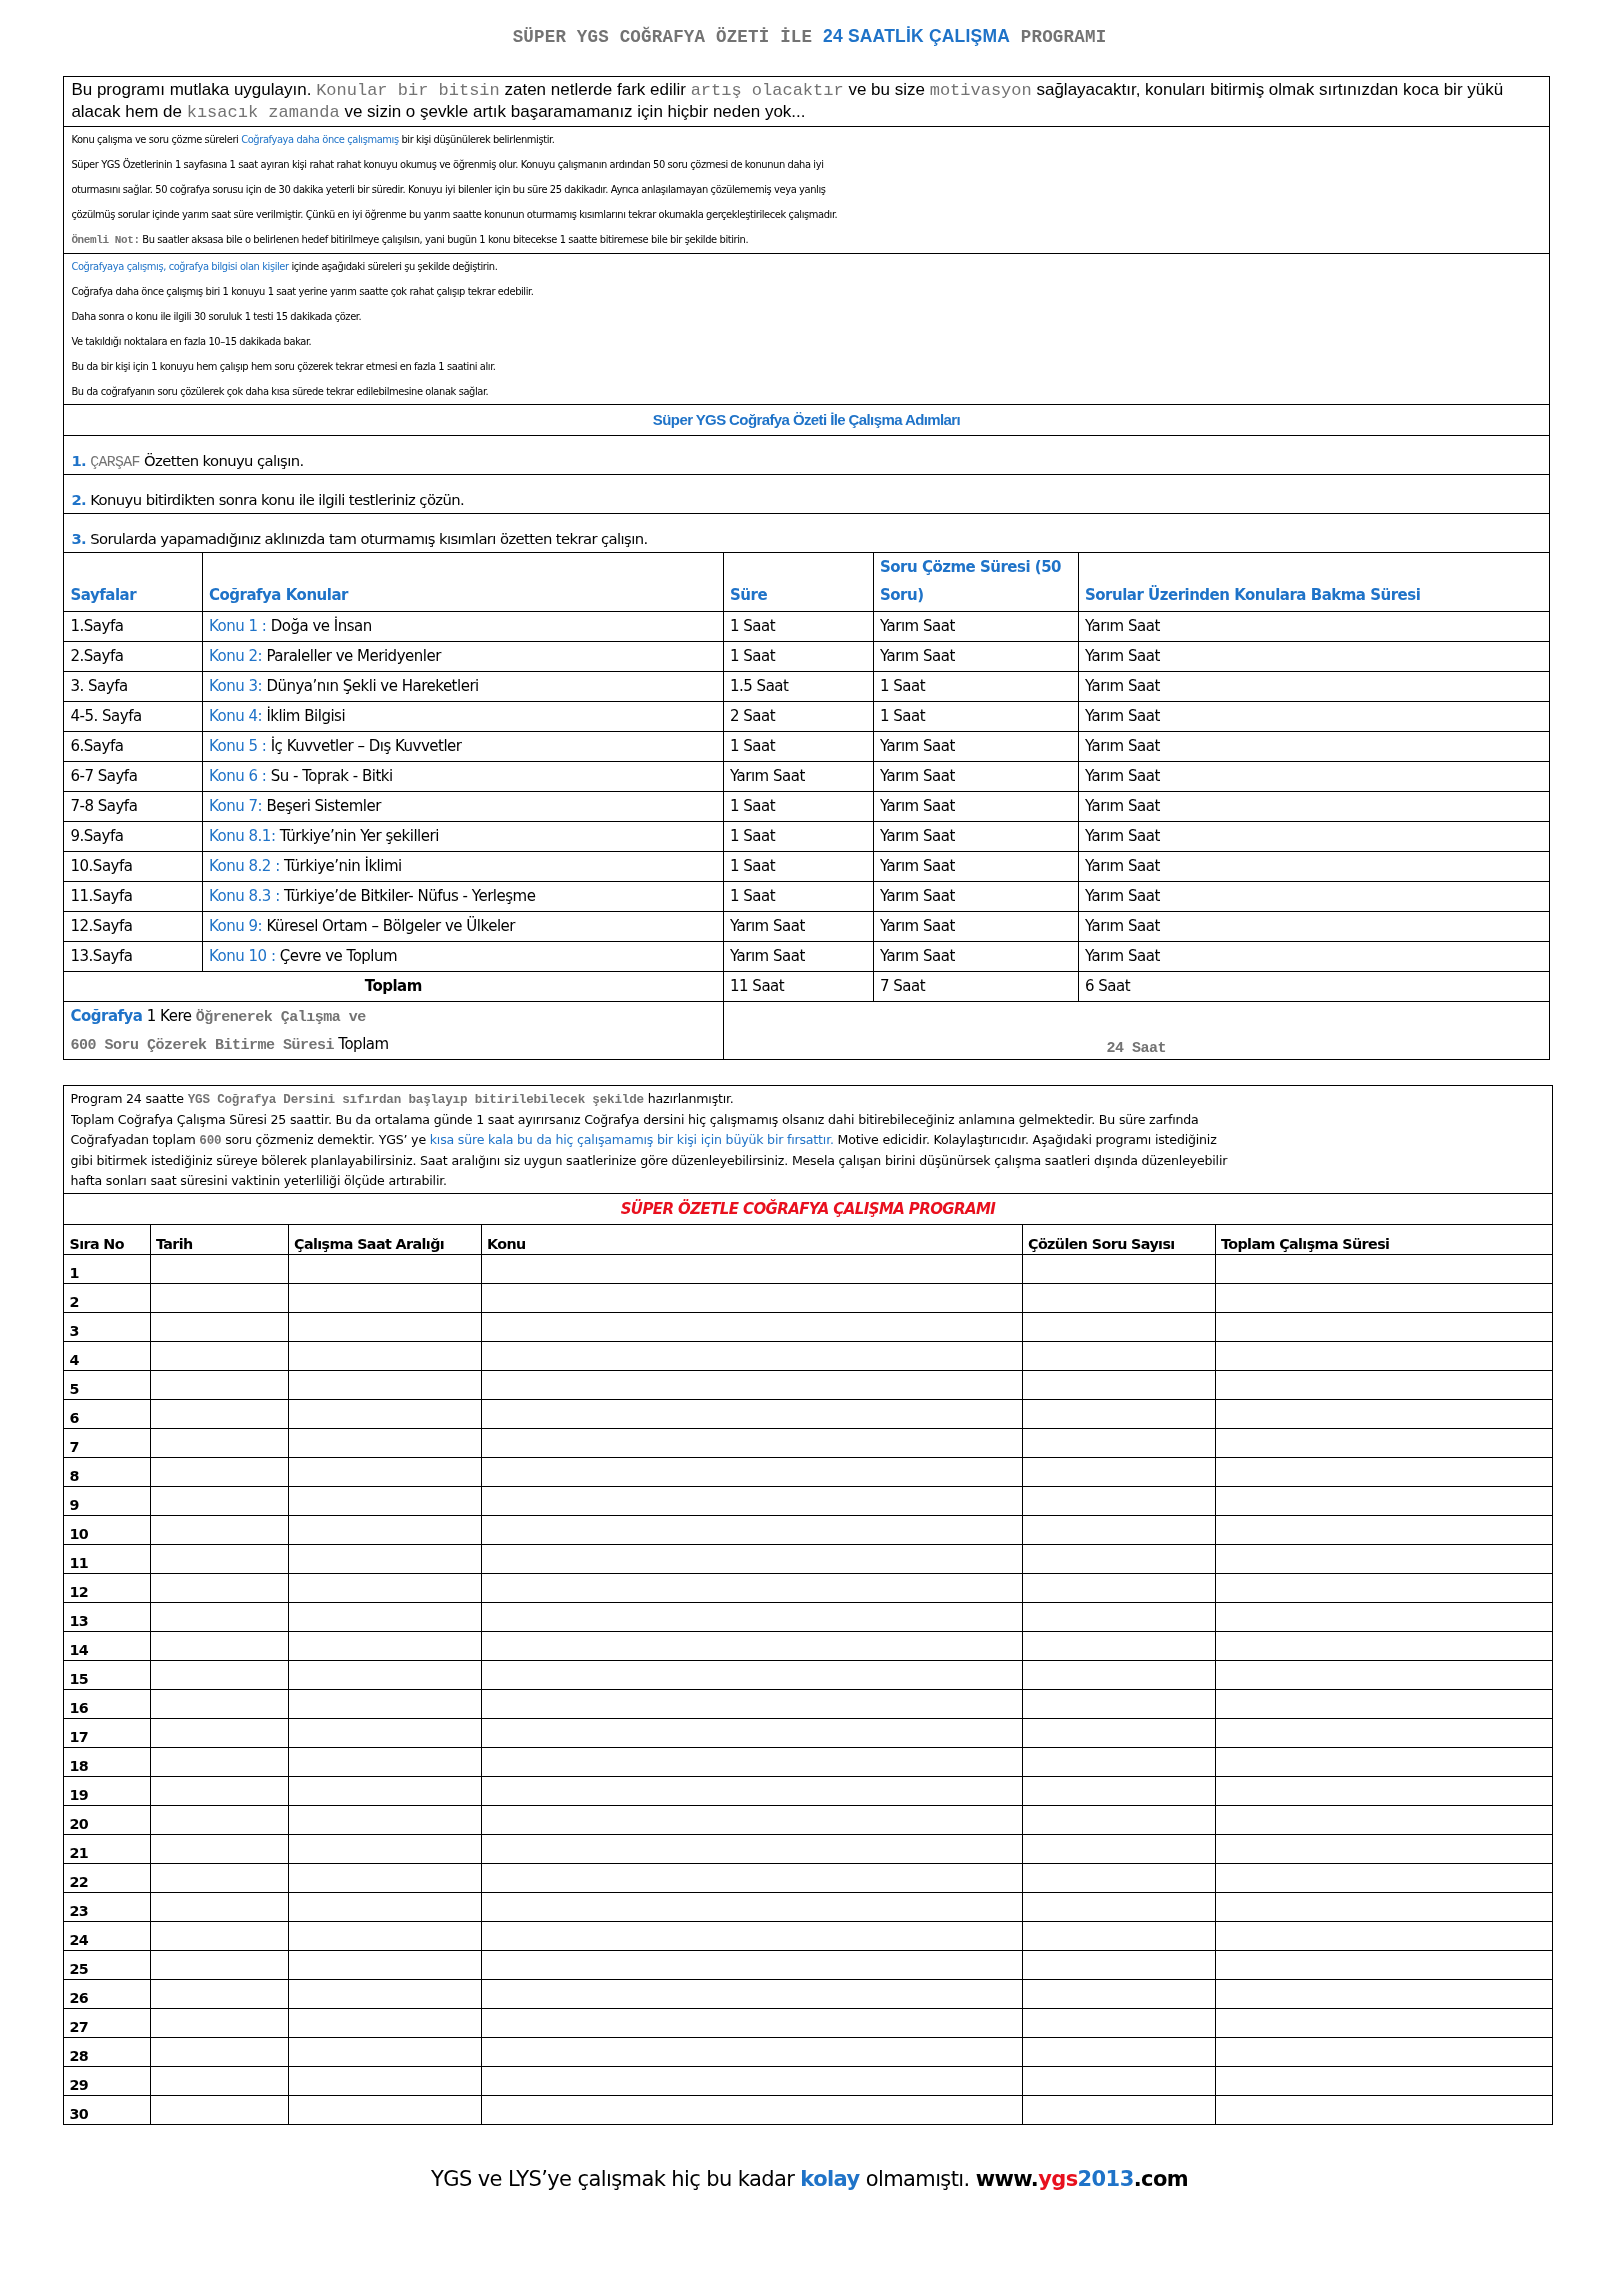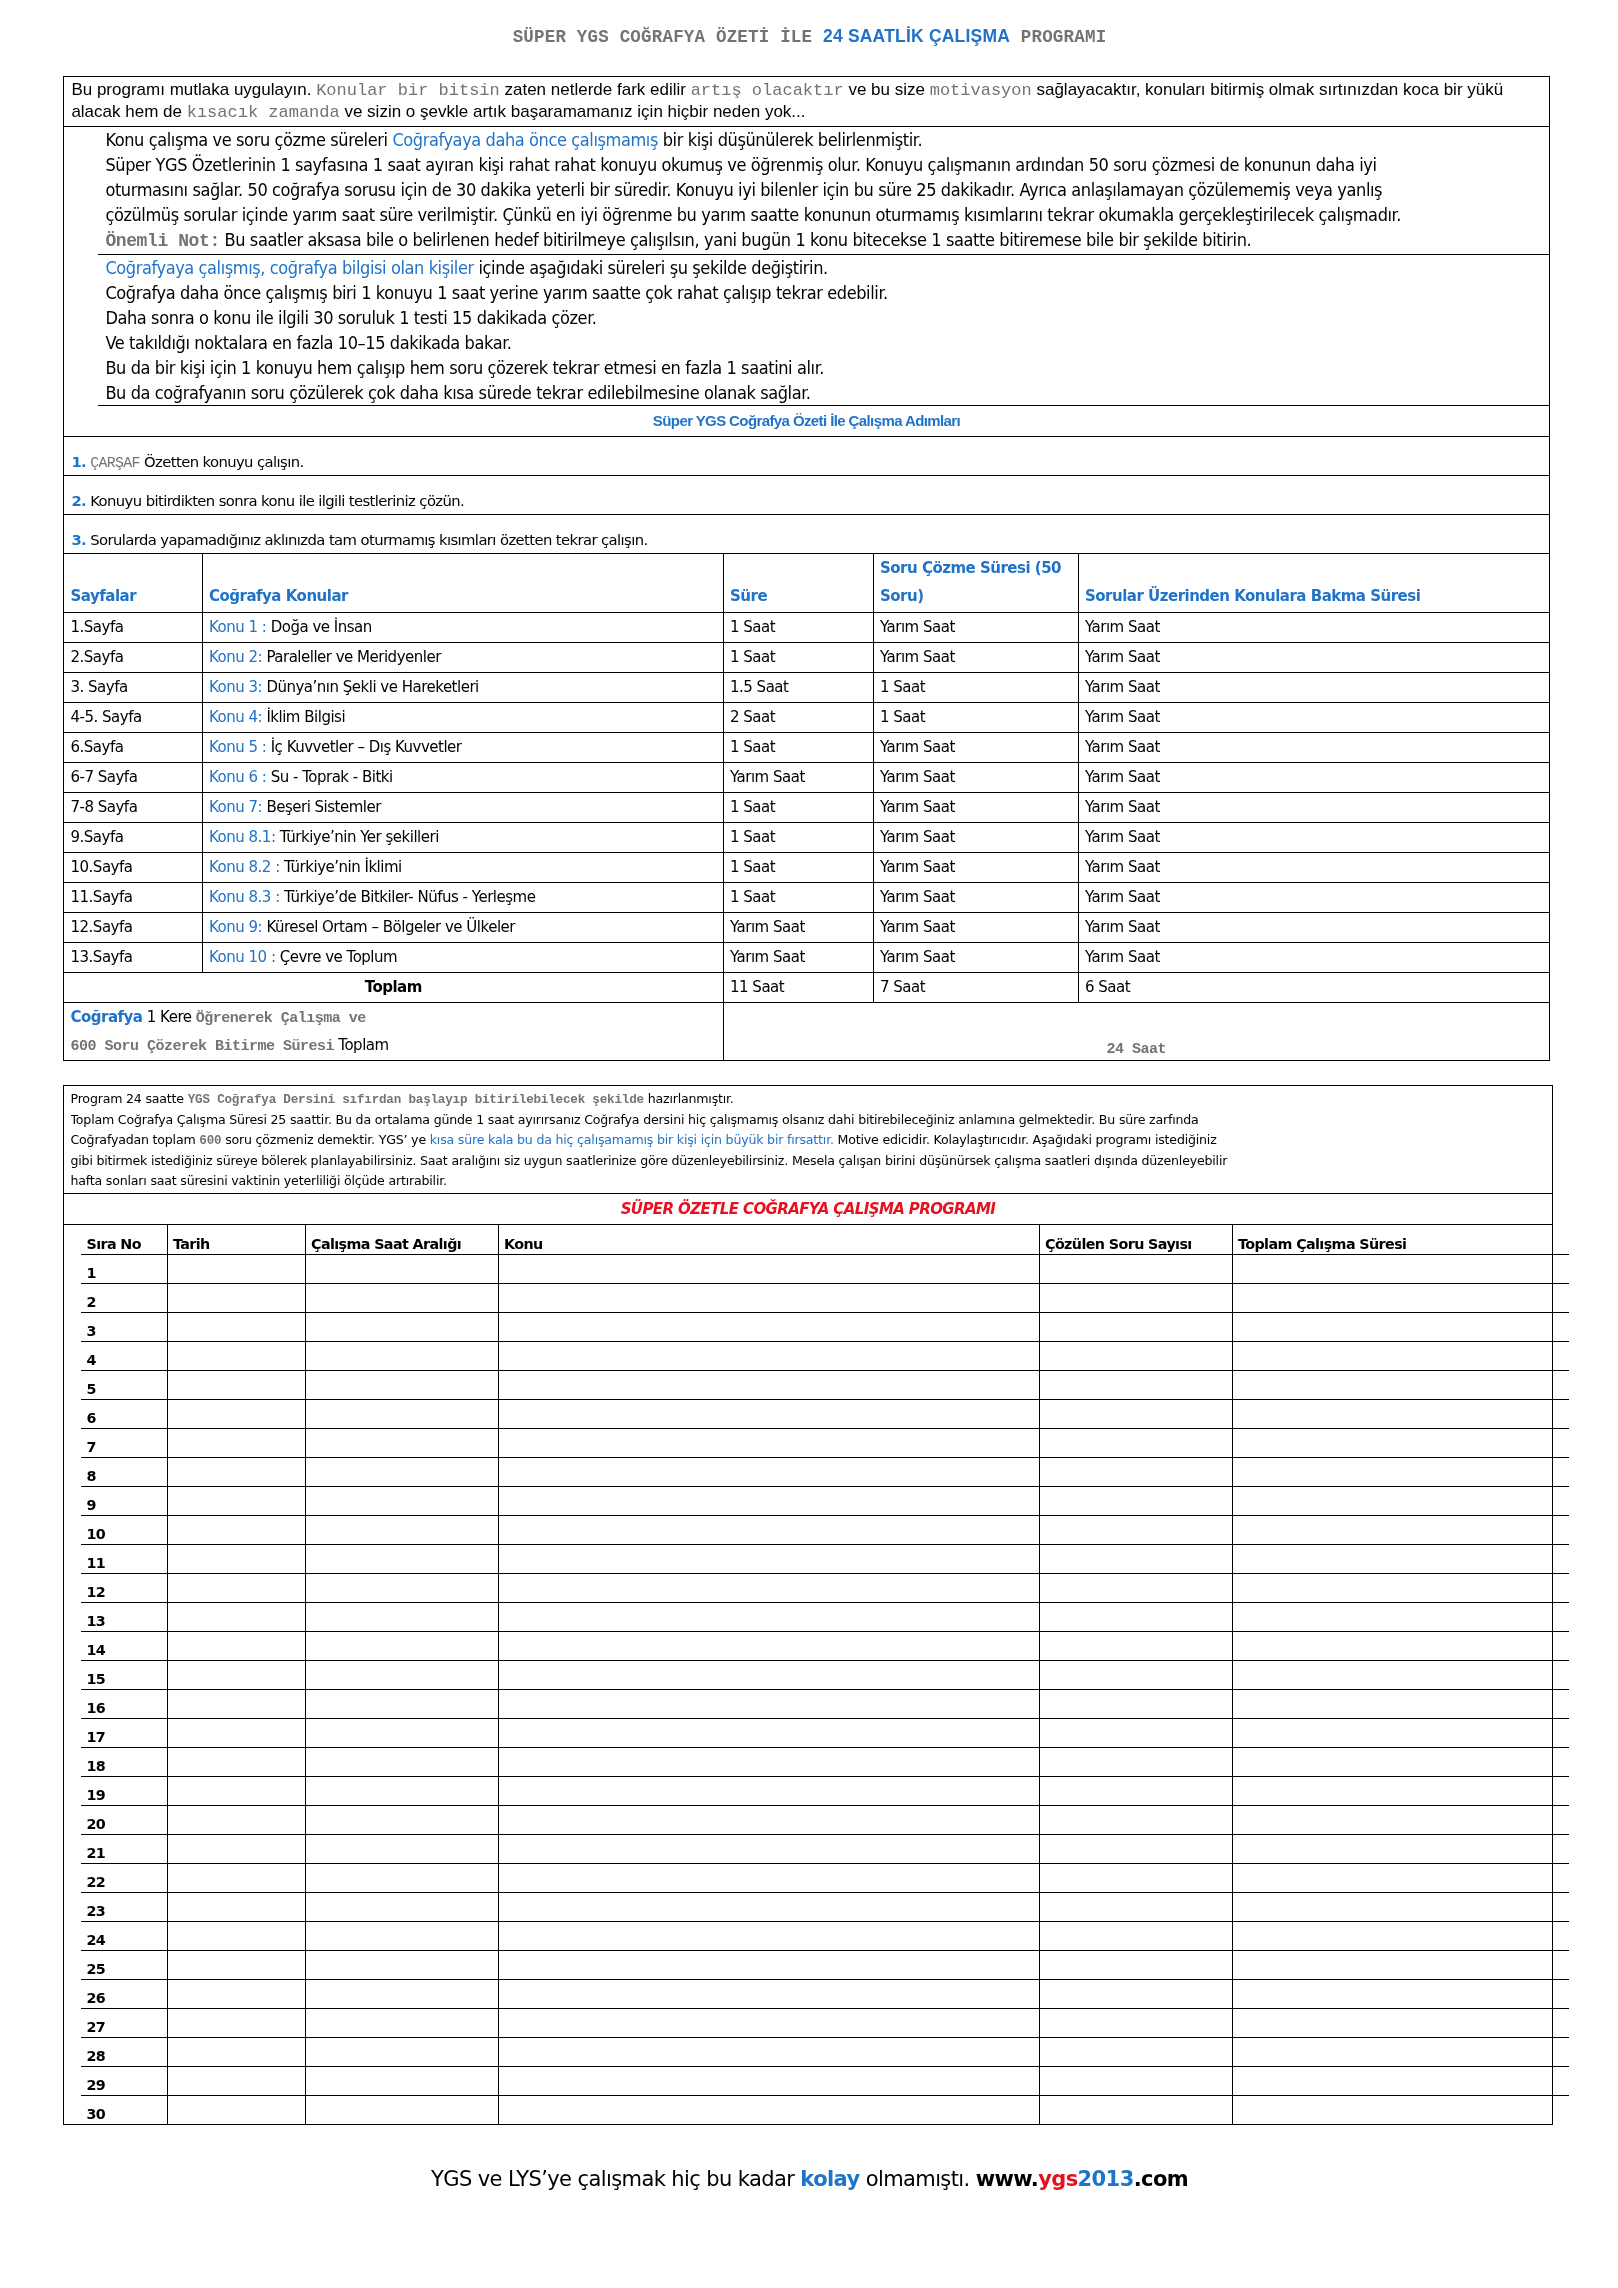--- a/index.html
+++ b/index.html
@@ -20,21 +20,21 @@
     position: absolute; left: 63px; top: 76px; width: 1487px;
     border: 1.8px solid #000; border-bottom: none;
   }
   .row { border-bottom: 1.8px solid #000; }
   .intro {
     font-family: "Liberation Sans", sans-serif; font-size: 17px; line-height: 21px;
     padding: 1.8px 7.4px 2.8px 7.4px; height: 50px;
   }
   .para {
     font-family: "DejaVu Sans Condensed", "DejaVu Sans", sans-serif;
-    font-size: 18px; line-height: 25px; padding: 0 7.4px; letter-spacing: -0.4px; margin-left: 34px;
+    font-size: 11px; line-height: 25px; padding: 0 7.4px; letter-spacing: -0.4px;
   }
   .para p { white-space: nowrap; overflow: hidden; }
   .steps-head {
     height: 31px; line-height: 29.5px; text-align: center; font-weight: bold;
     color: #1f73c8; font-size: 15px; font-family: Liberation Sans, sans-serif; letter-spacing: -0.6px;
   }
   .step {
     height: 39px; padding: 13px 7.4px 0 7.4px; font-size: 14.8px; line-height: 24px;
     font-family: "DejaVu Sans", sans-serif; letter-spacing: -0.6px;
   }
@@ -70,21 +70,21 @@
     font-family: "DejaVu Sans", sans-serif; font-size: 12.6px; line-height: 20px;
     padding: 2.8px 6.5px 1.8px 6.5px; border-bottom: 1.8px solid #000; letter-spacing: -0.2px;
   }
   .prog-desc p { white-space: nowrap; overflow: hidden; }
   .prog-title {
     height: 31px; line-height: 31px; text-align: center; color: #e8101e; font-weight: bold;
     font-size: 15px; border-bottom: 1.8px solid #000; font-family: "DejaVu Sans", sans-serif; letter-spacing: -0.6px; font-style: italic;
   }
   table.plan {
     width: 100%; border-collapse: collapse; table-layout: fixed;
-    font-family: "DejaVu Sans", sans-serif; font-size: 14.3px; letter-spacing: -0.6px; margin-left: 17px;
+    font-family: "DejaVu Sans", sans-serif; font-size: 14.3px; letter-spacing: -0.6px;
   }
   table.plan td, table.plan th {
     border: 1.8px solid #000; padding: 0 5.5px; height: 29px; text-align: left;
     white-space: nowrap; overflow: hidden; vertical-align: bottom; padding-bottom: 1.8px;
   }
   table.plan th { font-weight: bold; height: 29.5px; }
   table.plan tr td:first-child, table.plan tr th:first-child { border-left: none; }
   table.plan tr td:last-child, table.plan tr th:last-child { border-right: none; }
   table.plan tr:first-child th { border-top: none; }
   table.plan tr:last-child td { border-bottom: none; }

